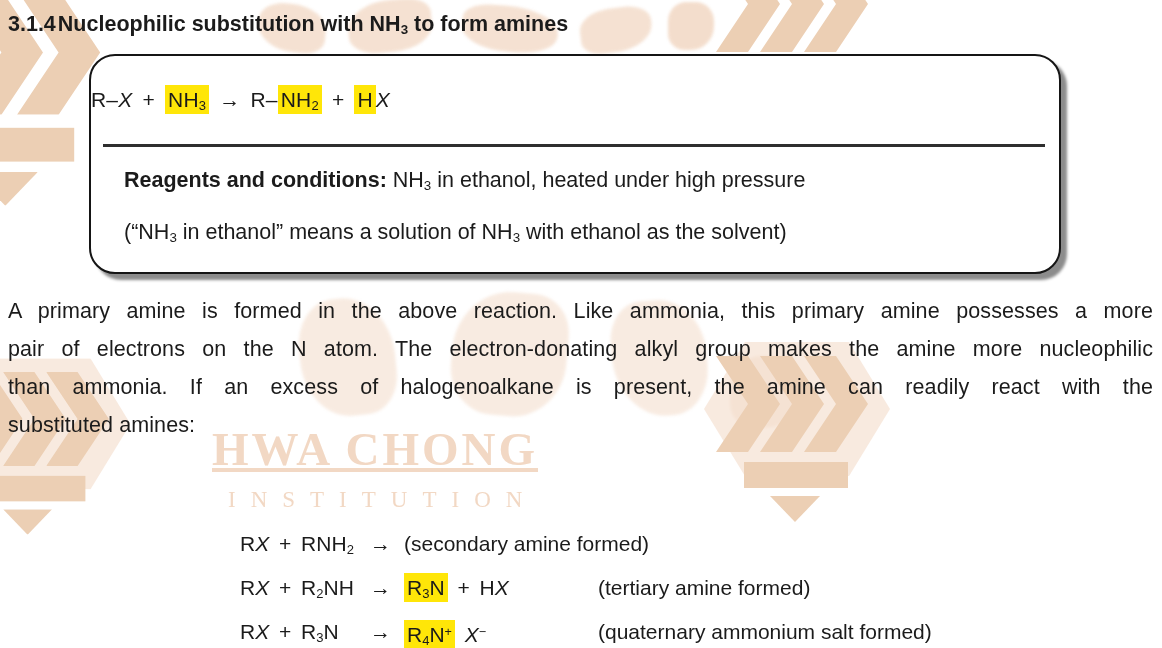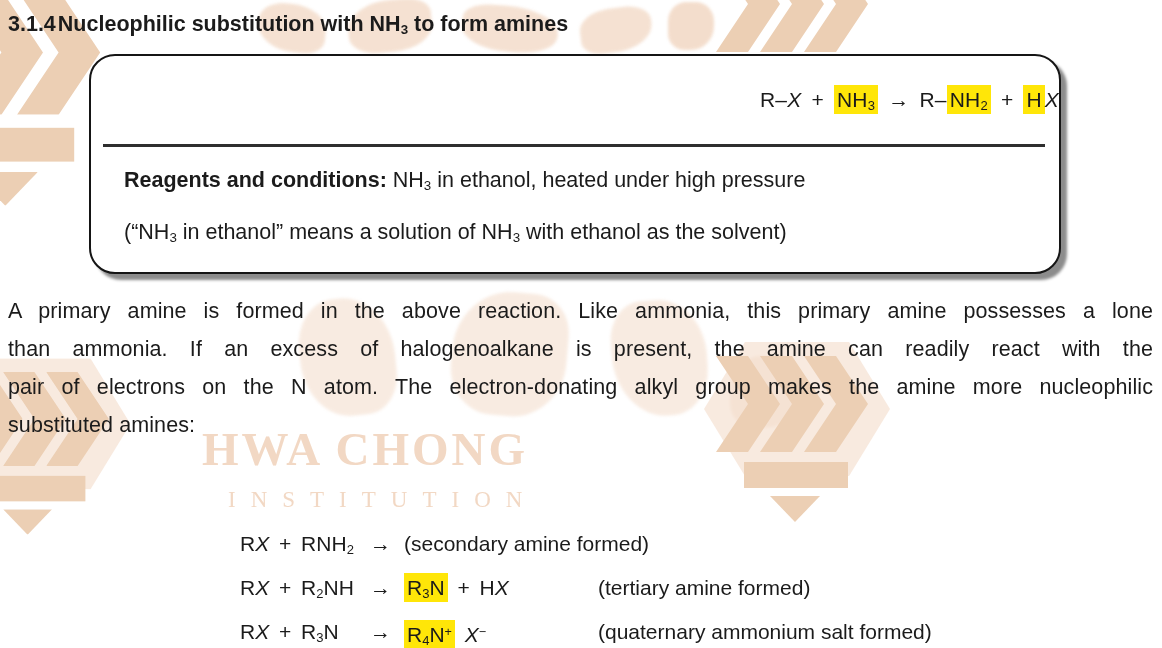--- a/index.html
+++ b/index.html
@@ -17,36 +17,36 @@
   .wm-motif{position:absolute;width:165px;height:170px;transform-origin:top left;}
   .wm-hex{position:absolute;left:-10px;top:-14px;width:186px;height:134px;opacity:.55;
           background:var(--wml,#f0d2bb);
           clip-path:polygon(22% 0,78% 0,100% 50%,78% 100%,22% 100%,0 50%);}
   .wm-chev{position:absolute;top:0;width:64px;height:96px;background:var(--wm,#eccfb4);
            clip-path:polygon(0 0,50% 0,100% 50%,50% 100%,0 100%,50% 50%);}
   .wm-chev.c1{left:2px}.wm-chev.c2{left:46px}.wm-chev.c3{left:90px}
   .wm-bar{position:absolute;left:30px;top:106px;width:104px;height:26px;background:var(--wm,#eccfb4);}
   .wm-tri{position:absolute;left:56px;top:140px;width:50px;height:26px;background:var(--wm,#eccfb4);
           clip-path:polygon(0 0,100% 0,50% 100%);}
-  .wm-name{position:absolute;left:202px;top:422px;
+  .wm-name{position:absolute;left:212px;top:422px;
            font-family:"Liberation Serif", serif;font-size:47px;font-weight:600;
-           letter-spacing:3px;color:var(--wml,#f0d2bb);}
+           letter-spacing:3px;color:var(--wml,#f0d2bb);text-decoration:underline;}
   .wm-inst{position:absolute;left:228px;top:487px;
            font-family:"Liberation Serif", serif;font-size:23px;
            letter-spacing:15px;color:var(--wml,#f0d2bb);}
 
   
   .content{position:absolute;inset:0;z-index:2;}
   .heading{position:absolute;left:8px;top:12px;font-size:21.5px;font-weight:bold;display:flex;gap:2px;}
   .formula-box{
     position:absolute;left:89px;top:54px;width:968px;height:216px;
     background:#ffffff;border:2.5px solid #151515;border-radius:26px;
     box-shadow:6px 6px 3px var(--shadow,#8c8c8c);
   }
-  .box-eq{position:absolute;top:32px;left:0;right:0;text-align:right;font-size:21px;letter-spacing:.2px;word-spacing:4px;}
+  .box-eq{position:absolute;top:32px;left:0;right:0;text-align:left;font-size:21px;letter-spacing:.2px;word-spacing:4px;}
   .box-divider{position:absolute;top:88px;left:12px;right:14px;height:3px;background:#2e2e2e;}
   .box-reagents{position:absolute;top:112px;left:33px;font-size:21.5px;text-align:right;}
   .box-note{position:absolute;top:164px;left:33px;font-size:21.5px;}
 
   .para{position:absolute;left:8px;top:292px;width:1145px;font-size:21.5px;line-height:38px;letter-spacing:.1px;}
   .pline{height:38px;white-space:normal;}
   .jl{text-align:justify;text-align-last:justify;}
 
   .rxns{position:absolute;left:240px;top:525px;font-size:21px;line-height:38.5px;}
   .rxn-row{display:flex;}
@@ -126,23 +126,23 @@
     </div>
 
     <div class="formula-box">
       <div class="box-eq"><span>R–</span><span class="it">X</span><span> + </span><span class="hl"><span>NH</span><span class="sub">3</span></span><span> → R–</span><span class="hl"><span>NH</span><span class="sub">2</span></span><span> + </span><span class="hl"><span>H</span></span><span class="it">X</span></div>
       <div class="box-divider"></div>
       <div class="box-reagents"><span class="bd">Reagents and conditions: </span><span>NH</span><span class="sub">3</span><span> in ethanol, heated under high pressure</span></div>
       <div class="box-note"><span>(“NH</span><span class="sub">3</span><span> in ethanol” means a solution of NH</span><span class="sub">3</span><span> with ethanol as the solvent)</span></div>
     </div>
 
     <div class="para">
-      <div class="pline jl">A primary amine is formed in the above reaction. Like ammonia, this primary amine possesses a lone</div>
+      <div class="pline jl">A primary amine is formed in the above reaction. Like ammonia, this primary amine possesses a more</div>
+      <div class="pline jl">pair of electrons on the N atom. The electron-donating alkyl group makes the amine more nucleophilic</div>
       <div class="pline jl">than ammonia. If an excess of halogenoalkane is present, the amine can readily react with the</div>
-      <div class="pline jl">pair of electrons on the N atom. The electron-donating alkyl group makes the amine more nucleophilic</div>
       <div class="pline">substituted amines:</div>
     </div>
 
     <div class="rxns">
       <div class="rxn-row">
         <span class="rxn-reactants"><span>R</span><span class="it">X</span><span> + RNH</span><span class="sub">2</span></span>
         <span class="rxn-arrow">→</span>
         <span class="rxn-note">(secondary amine formed)</span>
       </div>
       <div class="rxn-row">

